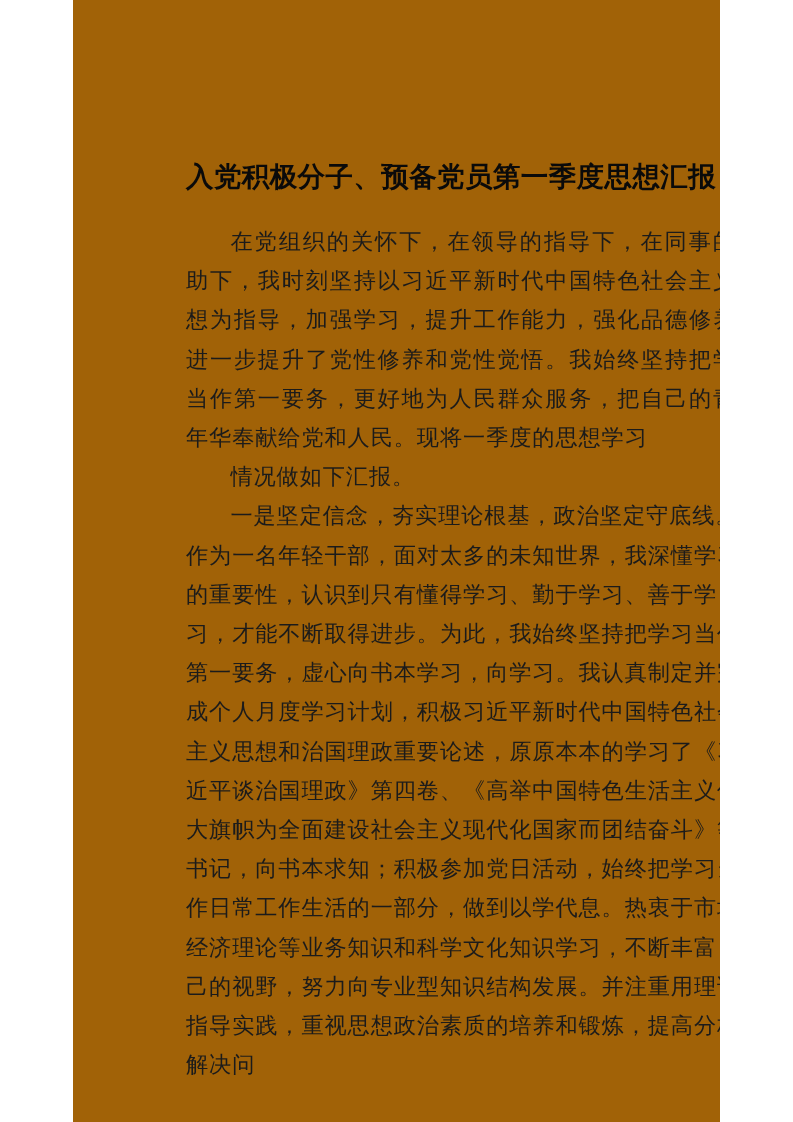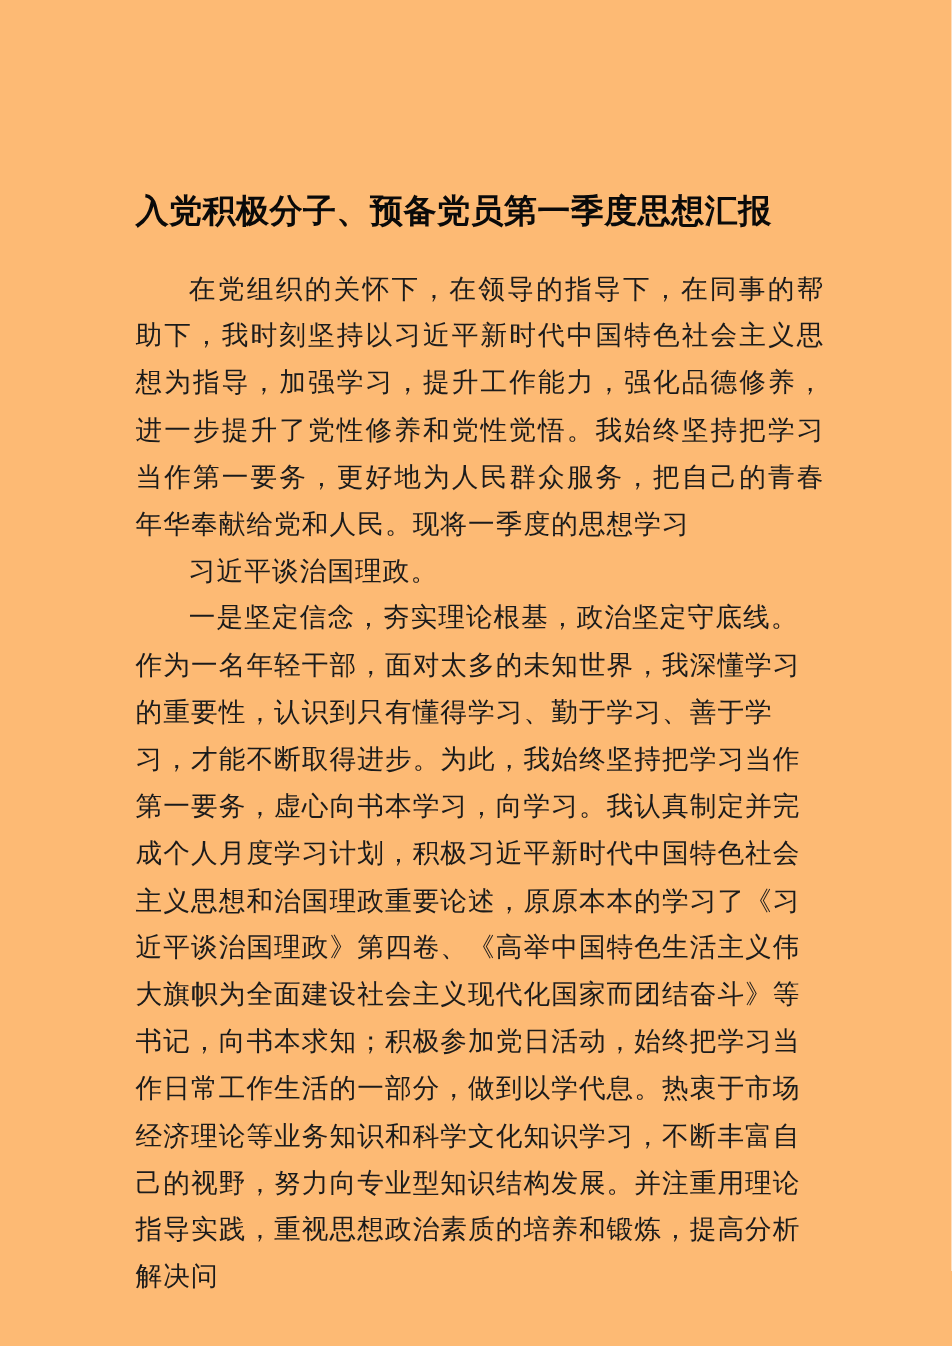--- a/index.html
+++ b/index.html
@@ -9,24 +9,24 @@
     background: #ffffff;
   }
 
   body {
     font-family: "Liberation Serif", "DejaVu Serif", serif;
     color: #000000;
   }
 
   .page {
     position: relative;
-    width: 793px;
+    width: 647px;
     height: 1122px;
     margin: 0 auto;
-    background: #fdba74;
+    background: #a16207;
     overflow: hidden;
     box-sizing: border-box;
   }
 
   
   .doc-title {
     position: absolute;
     left: 113px;
     top: 138px;
     width: 575px;
@@ -76,19 +76,19 @@
 
 <div class="page">
 
   <h1 class="doc-title">入党积极分子、预备党员第一季度思想汇报</h1>
 
   <div class="doc-body">
 
 
     <p class="para indent">在党组织的关怀下，在领导的指导下，在同事的帮助下，我时刻坚持以习近平新时代中国特色社会主义思想为指导，加强学习，提升工作能力，强化品德修养，进一步提升了党性修养和党性觉悟。我始终坚持把学习当作第一要务，更好地为人民群众服务，把自己的青春年华奉献给党和人民。现将一季度的思想学习</p>
 
-    <p class="para indent">习近平谈治国理政。</p>
+    <p class="para indent">情况做如下汇报。</p>
 
     <p class="para indent tail">一是坚定信念，夯实理论根基，政治坚定守底线。作为一名年轻干部，面对太多的未知世界，我深懂学习的重要性，认识到只有懂得学习、勤于学习、善于学习，才能不断取得进步。为此，我始终坚持把学习当作第一要务，虚心向书本学习，向学习。我认真制定并完成个人月度学习计划，积极习近平新时代中国特色社会主义思想和治国理政重要论述，原原本本的学习了《习近平谈治国理政》第四卷、《高举中国特色生活主义伟大旗帜为全面建设社会主义现代化国家而团结奋斗》等书记，向书本求知；积极参加党日活动，始终把学习当作日常工作生活的一部分，做到以学代息。热衷于市场经济理论等业务知识和科学文化知识学习，不断丰富自己的视野，努力向专业型知识结构发展。并注重用理论指导实践，重视思想政治素质的培养和锻炼，提高分析解决问</p>
 
   </div>
 
 </div>
 
 </body></html>

